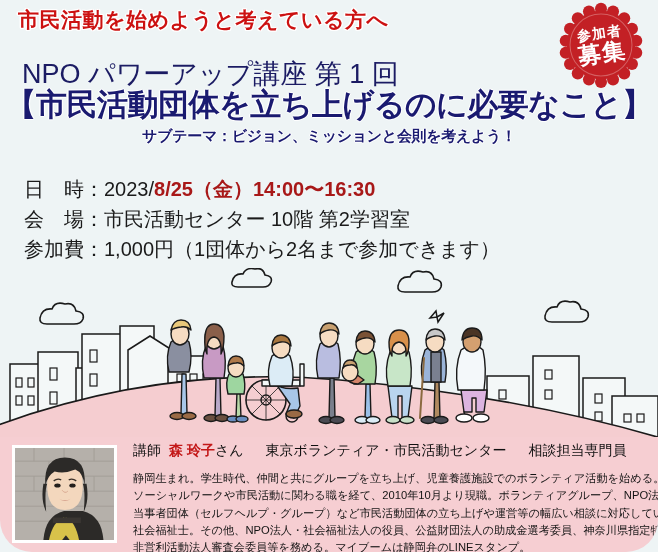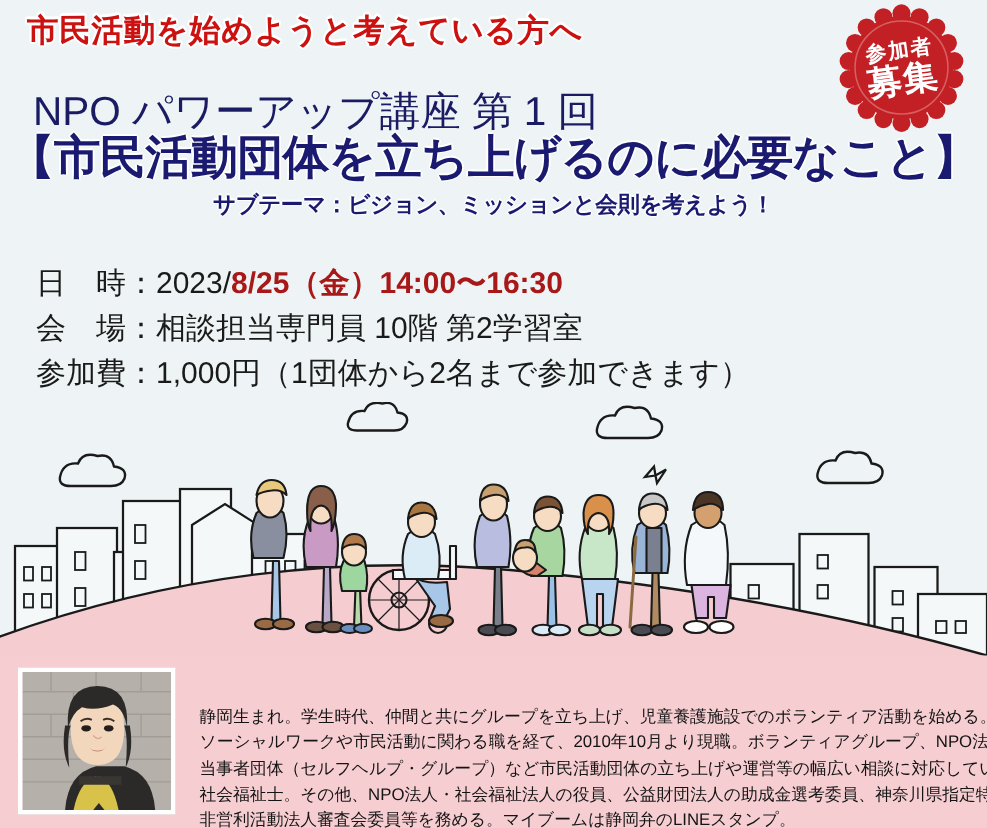--- a/index.html
+++ b/index.html
@@ -1,21 +1,21 @@
 <!DOCTYPE html>
 <html><head>
 <meta charset="utf-8">
 <style>
   html,body{margin:0;padding:0;}
   body{
     width:658px;height:552px;overflow:hidden;
     font-family:"Liberation Sans","DejaVu Sans",sans-serif;
     background:#eef4f5;position:relative;
   }
-  .poster{position:absolute;inset:0;background:#eef4f5;overflow:hidden;}
+  .poster{position:absolute;inset:0;background:#eef4f5;overflow:hidden;border-radius:32px;}
 
   
   .kicker{
     position:absolute;left:18px;top:6px;
     font-size:21px;font-weight:bold;color:#cc1111;
     letter-spacing:.5px;
     text-shadow:
        1.4px 0 #fff, -1.4px 0 #fff, 0 1.4px #fff, 0 -1.4px #fff,
        1px 1px #fff, -1px 1px #fff, 1px -1px #fff, -1px -1px #fff;
     white-space:nowrap;
@@ -141,21 +141,21 @@
 
   <div class="title">【市民活動団体を立ち上げるのに必要なこと】</div>
 
   <div class="subtitle">サブテーマ：ビジョン、ミッションと会則を考えよう！</div>
 
   <div class="details">
     <div class="drow">
       <span class="dlabel">日　時：</span><span>2023/</span><span class="red-bold">8/25（金）14:00〜16:30</span>
     </div>
     <div class="drow">
-      <span class="dlabel">会　場：</span><span>相談担当専門員 10階 第2学習室</span>
+      <span class="dlabel">会　場：</span><span>市民活動センター 10階 第2学習室</span>
     </div>
     <div class="drow">
       <span class="dlabel">参加費：</span><span>1,000円（1団体から2名まで参加できます）</span>
     </div>
   </div>
 
   <div class="illus">
     <svg viewBox="0 0 658 175" aria-hidden="true">
       <rect x="0" y="0" width="658" height="175" fill="#eef4f5"></rect>
 
@@ -346,20 +346,23 @@
         <path d="M76 38 q3 18-3 30 q2-22-1-30z" fill="#2c2a28"></path>
         <ellipse cx="45" cy="40" rx="3.4" ry="2.2" fill="#241f1c"></ellipse>
         <ellipse cx="61" cy="40" rx="3.4" ry="2.2" fill="#241f1c"></ellipse>
         <path d="M41 35 q4-3 8-1" stroke="#3a3028" stroke-width="1.4" fill="none"></path>
         <path d="M57 34 q4-2 8 1" stroke="#3a3028" stroke-width="1.4" fill="none"></path>
         <path d="M50 45 q3 4 6 1" stroke="#d8a890" stroke-width="1" fill="none"></path>
         <path d="M47 54 q6 4 12 0 q-6 5-12 0z" fill="#c07868"></path>
       </svg>
     </div>
 
+    <div class="lecturer-line">
+      <span>講師</span><span class="gap-s"></span><span class="lect-name">森 玲子</span><span>さん</span><span class="gap"></span><span>東京ボランティア・市民活動センター</span><span class="gap"></span><span>相談担当専門員</span>
+    </div>
 
     <div class="bio">
       <div>静岡生まれ。学生時代、仲間と共にグループを立ち上げ、児童養護施設でのボランティア活動を始める。</div>
       <div>ソーシャルワークや市民活動に関わる職を経て、2010年10月より現職。ボランティアグループ、NPO法人、</div>
       <div>当事者団体（セルフヘルプ・グループ）など市民活動団体の立ち上げや運営等の幅広い相談に対応している。</div>
       <div>社会福祉士。その他、NPO法人・社会福祉法人の役員、公益財団法人の助成金選考委員、神奈川県指定特定</div>
       <div>非営利活動法人審査会委員等を務める。マイブームは静岡弁のLINEスタンプ。</div>
     </div>
 
   </div>

